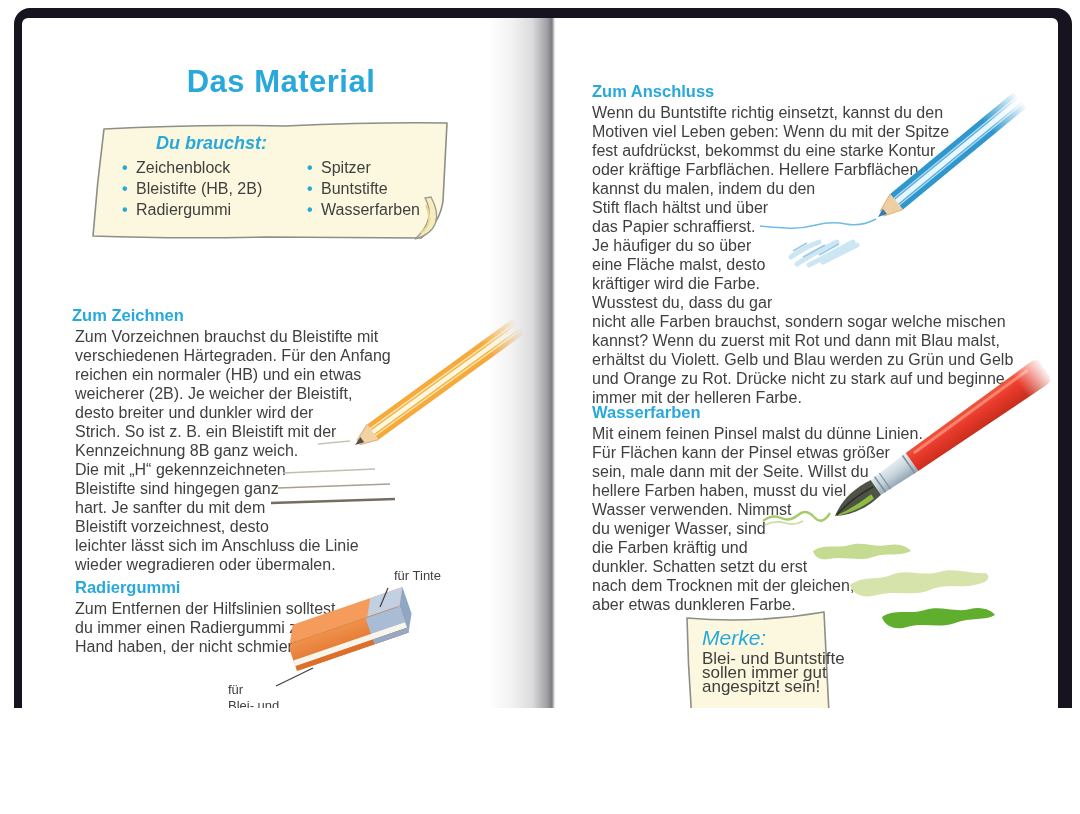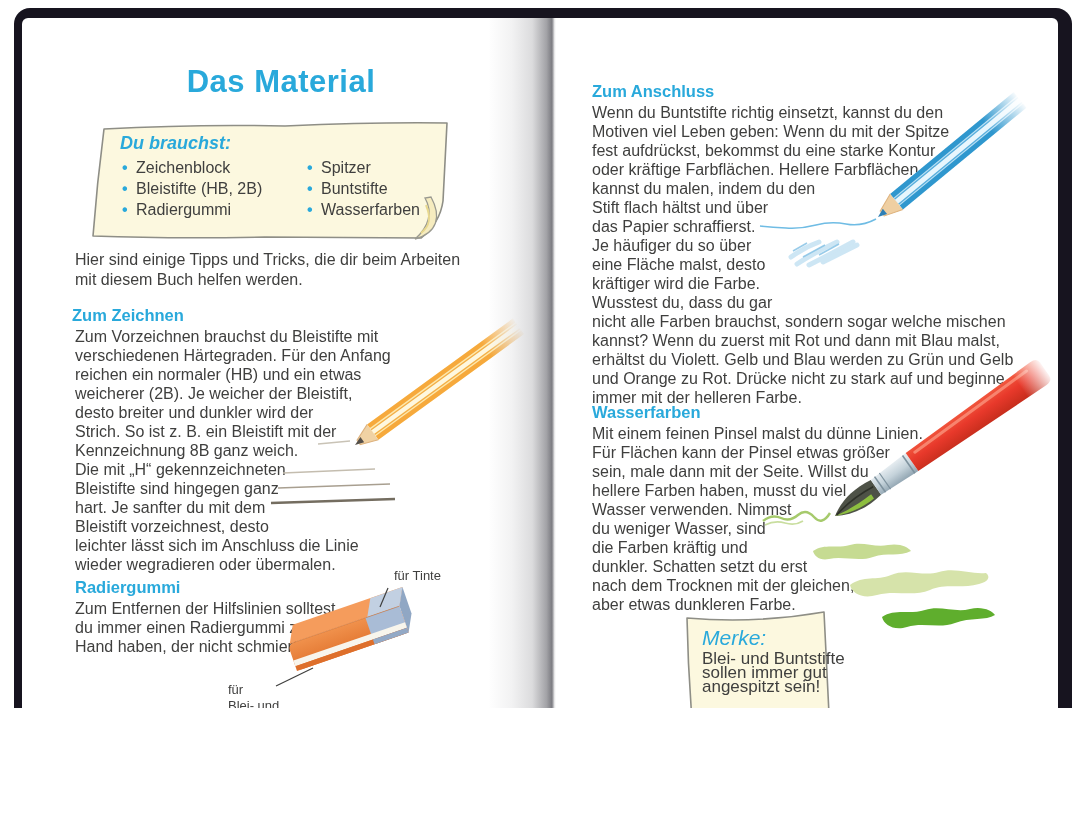--- a/index.html
+++ b/index.html
@@ -10,21 +10,21 @@
   }
   .abs{position:absolute;}
   .book-cover{left:14px;top:8px;width:1058px;height:805px;background:#17141F;border-radius:16px;}
   .pages{left:22px;top:18px;width:1036px;height:775px;background:#ffffff;border-radius:6px;}
   .gutter{left:488px;top:18px;width:68px;height:775px;pointer-events:none;
     background:linear-gradient(90deg, rgba(35,35,45,0) 0%, rgba(35,35,45,0.06) 35%,
       rgba(35,35,45,0.16) 65%, rgba(35,35,45,0.42) 86%, rgba(35,35,45,0.60) 94%,
       rgba(35,35,45,0.08) 98%, rgba(35,35,45,0) 100%);}
   .page-title{left:22px;top:64px;width:518px;text-align:center;font-size:31px;font-weight:700;
     color:var(--accent);letter-spacing:0.5px;}
-  .note-heading{font-size:18px;font-style:italic;font-weight:700;color:var(--accent);}
+  .note-heading{font-size:18px;font-style:italic;font-weight:700;color:var(--accent);margin-left:36px;}
   .bullets{list-style:none;margin:0;padding:0;font-size:16px;line-height:21px;}
   .bullets li{position:relative;padding-left:14px;}
   .bullets li .dot{position:absolute;left:0;top:0;color:var(--accent);font-weight:700;}
   .body-text{font-size:16px;line-height:19px;color:var(--ink);}
   .lines{white-space:pre-line;}
   .sec-heading{font-size:16.5px;font-weight:700;color:var(--accent);}
   .small-label{font-size:13px;line-height:15.5px;color:var(--ink);}
   .page-num{font-size:15px;color:var(--ink);text-align:center;}
   .merke-heading{font-size:21px;font-style:italic;color:var(--accent);}
   .merke-body{font-size:17px;line-height:14px;color:var(--ink);}
@@ -50,22 +50,20 @@
     <li><span class="dot">•</span><span>Zeichenblock</span></li>
     <li><span class="dot">•</span><span>Bleistifte (HB, 2B)</span></li>
     <li><span class="dot">•</span><span>Radiergummi</span></li>
   </ul>
   <ul class="abs bullets" style="left:307px;top:157px;">
     <li><span class="dot">•</span><span>Spitzer</span></li>
     <li><span class="dot">•</span><span>Buntstifte</span></li>
     <li><span class="dot">•</span><span>Wasserfarben</span></li>
   </ul>
 
-  <div class="abs body-text lines" style="left:75px;top:250px;line-height:19.5px;">Hier sind einige Tipps und Tricks, die dir beim Arbeiten
-mit diesem Buch helfen werden.</div>
 
   <div class="abs sec-heading" style="left:72px;top:306px;">Zum Zeichnen</div>
   <div class="abs body-text lines" style="left:75px;top:327px;">Zum Vorzeichnen brauchst du Bleistifte mit
 verschiedenen Härtegraden. Für den Anfang
 reichen ein normaler (HB) und ein etwas
 weicherer (2B). Je weicher der Bleistift,
 desto breiter und dunkler wird der
 Strich. So ist z. B. ein Bleistift mit der
 Kennzeichnung 8B ganz weich.
 Die mit „H“ gekennzeichneten

